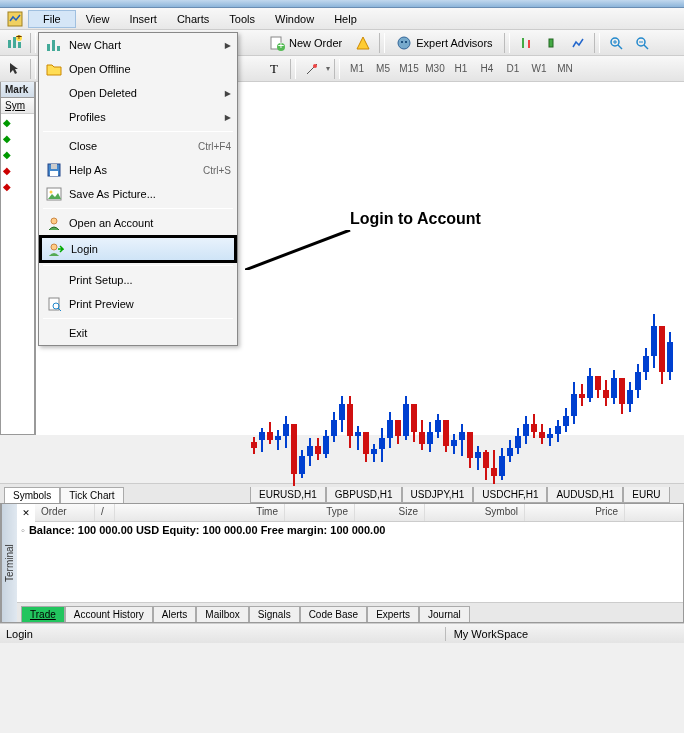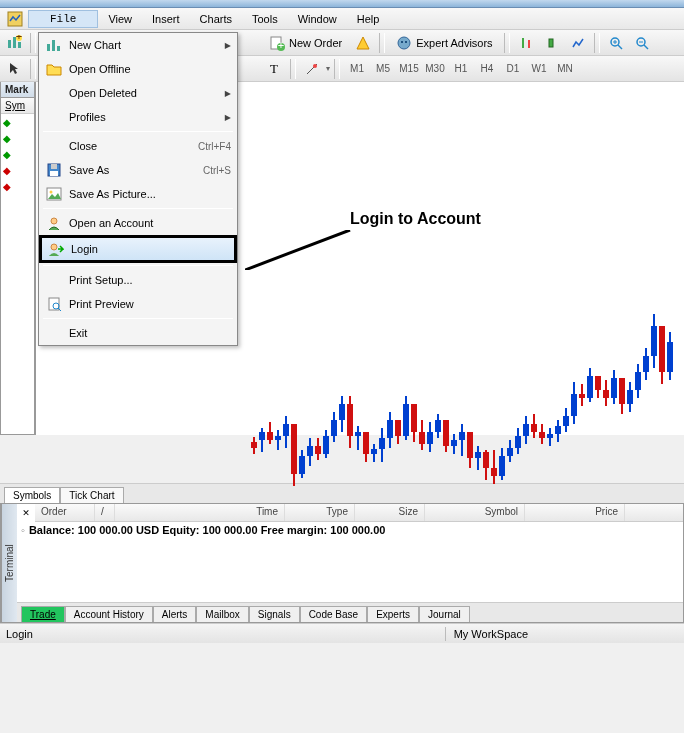--- a/index.html
+++ b/index.html
@@ -3,21 +3,21 @@
 <meta charset="utf-8">
 <style>
 * { box-sizing: border-box; margin: 0; padding: 0; font-family: Tahoma, Arial, sans-serif; font-size: 11px; }
 body { width: 684px; height: 733px; background: #f0f0f0; overflow: hidden; position: relative; }
 
 .titlebar { height: 8px; background: linear-gradient(#c1d8ee, #8db5da); border-bottom: 1px solid #6a8db3; }
 
 .menubar { height: 22px; background: linear-gradient(#f8f8f8, #e8e8e8); display: flex; align-items: center; padding: 0 2px; border-bottom: 1px solid #ccc; }
 .menubar-icon { width: 18px; height: 18px; margin: 0 4px; display: inline-flex; align-items: center; justify-content: center; }
 .menu-item { padding: 3px 10px; cursor: pointer; }
-.menu-item.active { background: #d5e6f7; border: 1px solid #a0c0e0; padding: 2px 21px; font-family: Liberation Mono, monospace; }
+.menu-item.active { background: #d5e6f7; border: 1px solid #a0c0e0; padding: 2px 14px; }
 
 .toolbar1 { height: 26px; background: linear-gradient(#f8f8f8, #e4e4e4); display: flex; align-items: center; border-bottom: 1px solid #ccc; padding: 0 2px; gap: 2px; }
 .toolbar2 { height: 26px; background: linear-gradient(#f8f8f8, #e4e4e4); display: flex; align-items: center; border-bottom: 1px solid #ccc; padding: 0 2px; gap: 2px; }
 .tool-btn { width: 24px; height: 22px; display: flex; align-items: center; justify-content: center; border: 1px solid transparent; cursor: pointer; }
 .tool-sep { width: 6px; height: 20px; border-left: 1px solid #bbb; border-right: 1px solid #fff; margin: 0 2px; }
 .tool-text-btn { display: flex; align-items: center; gap: 4px; padding: 2px 6px; border: 1px solid transparent; cursor: pointer; }
 .tf-btn { width: 26px; height: 20px; display: flex; align-items: center; justify-content: center; font-size: 10px; color: #555; border: 1px solid transparent; cursor: pointer; }
 
 .main-area { display: flex; height: 353px; }
 .market-watch { width: 35px; background: #fff; border: 1px solid #999; border-top: none; overflow: hidden; }
@@ -431,20 +431,28 @@
           <div class="body" style="top:260px;height:30px"></div>
         </div>
       </div>
   </div>
 </div>
 
 <div style="display:flex; height:20px; background:#e8e8e8; border-top:1px solid #ccc;margin-top:48px;">
   <div style="width:150px; display:flex; align-items:flex-end; padding-left:4px;" id="left-tabs">
       <div class="tab active">Symbols</div>
       <div class="tab">Tick Chart</div>
+    </div>
+  <div style="flex:1; display:flex; align-items:flex-end; overflow:hidden; padding-left:100px;" id="right-tabs">
+      <div class="stab">EURUSD,H1</div>
+      <div class="stab">GBPUSD,H1</div>
+      <div class="stab">USDJPY,H1</div>
+      <div class="stab">USDCHF,H1</div>
+      <div class="stab">AUDUSD,H1</div>
+      <div class="stab">EURU</div>
     </div>
 </div>
 
 <div class="terminal">
   <div class="term-side">Terminal</div>
   <div class="term-content">
     <div style="display:flex;">
       <div class="term-close">✕</div>
       <div class="term-headers" id="term-headers" style="flex:1">
           <div class="term-col" style="width: 60px;">Order</div>
@@ -518,21 +526,21 @@
       <span class="dd-shortcut">Ctrl+F4</span>
     </div>
     <div class="dd-item">
       <span class="dd-icon">
         <svg width="14" height="14">
           <rect x="1" y="1" width="12" height="12" fill="#48c" stroke="#248"></rect>
           <rect x="4" y="1" width="6" height="5" fill="#ccc"></rect>
           <rect x="3" y="8" width="8" height="5" fill="#fff"></rect>
         </svg>
       </span>
-      <span class="dd-label">Save As</span>
+      <span class="dd-label">Help As</span>
       <span class="dd-shortcut">Ctrl+S</span>
     </div>
     <div class="dd-item">
       <span class="dd-icon">
         <svg width="16" height="14">
           <rect x="1" y="1" width="14" height="12" fill="#fff" stroke="#888"></rect>
           <circle cx="5" cy="5" r="1.5" fill="#fc4"></circle>
           <path d="M2 12 L6 7 L9 10 L12 6 L15 12 Z" fill="#5a5"></path>
         </svg>
       </span>

